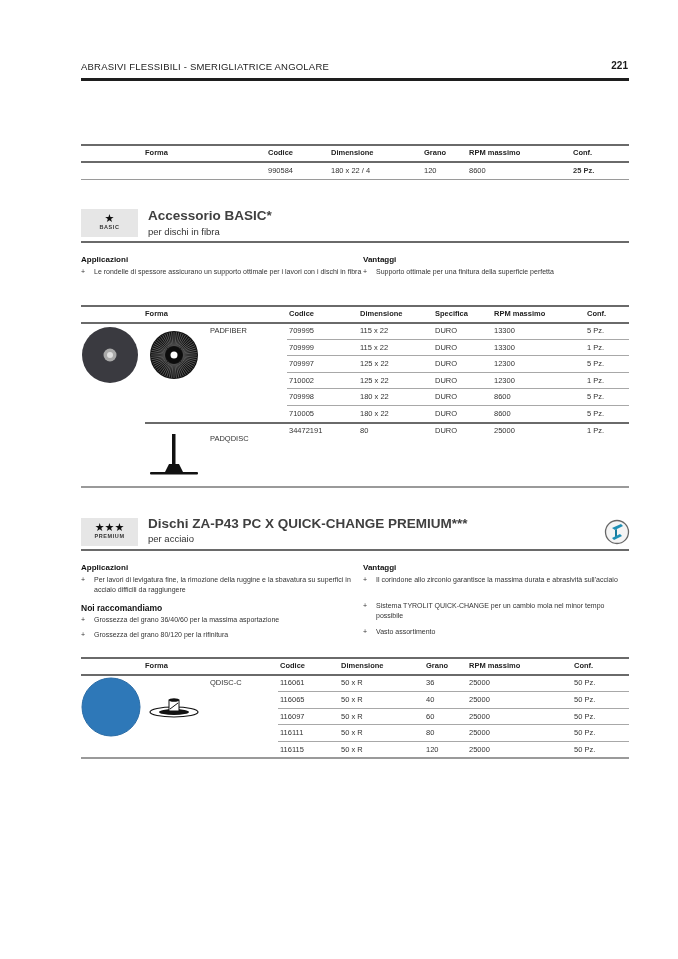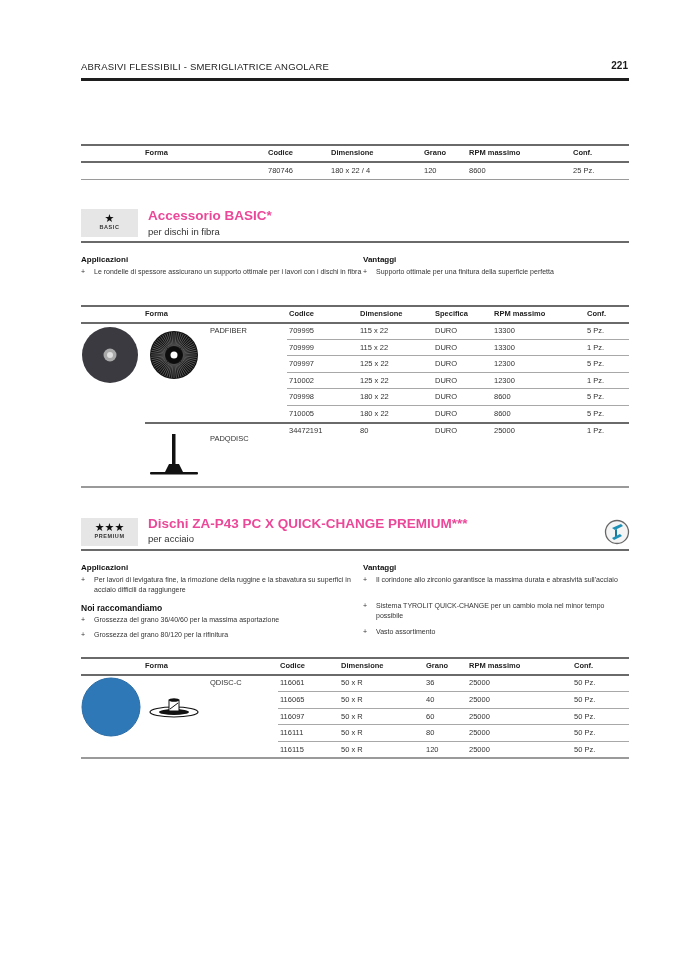--- a/index.html
+++ b/index.html
@@ -16,21 +16,21 @@
   .rule-light { height: 1px; background: #9a9a9a; }
   .rule-row { height: 1px; background: #a8a8a8; }
 
   .th { font-size: 7.5px; font-weight: bold; color: #222; }
   .td { font-size: 7.5px; color: #333; }
 
   .badge { background: #e6e6e6; width: 57px; height: 28px; text-align: center; }
   .badge .stars { font-size: 11px; line-height: 12px; padding-top: 3px; color: #111; }
   .badge .lbl { font-size: 5.5px; font-weight: bold; letter-spacing: 0.6px; color: #333; }
 
-  .sec-title { font-size: 13.5px; font-weight: bold; color: #ec4899; }
+  .sec-title { font-size: 13.5px; font-weight: bold; color: #404040; }
   .sec-sub { font-size: 9.5px; color: #333; }
 
   .blk-head { font-size: 8px; font-weight: bold; color: #111; }
   .bullet { font-size: 7px; color: #333; line-height: 10px; padding-left: 13px; position: absolute; }
   .bullet::before { content: "+"; position: absolute; left: 0; top: 0; }
 </style>
 </head>
 <body>
 
 <div class="abs hdr-title">ABRASIVI FLESSIBILI - SMERIGLIATRICE ANGOLARE</div>
@@ -40,25 +40,25 @@
 <div>
   <div class="abs rule-dark" style="left:81px;width:548px;top:144px;"></div>
   <div class="abs th" style="left:145px;top:148px;">Forma</div>
   <div class="abs th" style="left:268px;top:148px;">Codice</div>
   <div class="abs th" style="left:331px;top:148px;">Dimensione</div>
   <div class="abs th" style="left:424px;top:148px;">Grano</div>
   <div class="abs th" style="left:469px;top:148px;">RPM massimo</div>
   <div class="abs th" style="left:573px;top:148px;">Conf.</div>
   <div class="abs rule-dark" style="left:81px;width:548px;top:161px;height:1.5px;"></div>
   <div>
-    <div class="abs td" style="left:268px;top:166px;">780746</div>
+    <div class="abs td" style="left:268px;top:166px;">990584</div>
     <div class="abs td" style="left:331px;top:166px;text-align:center;">180 x 22 / 4</div>
     <div class="abs td" style="left:424px;top:166px;">120</div>
     <div class="abs td" style="left:469px;top:166px;">8600</div>
-    <div class="abs td" style="left:573px;top:166px;">25 Pz.</div>
+    <div class="abs td" style="left:573px;top:166px;font-weight:bold;">25 Pz.</div>
   </div>
   <div class="abs rule-light" style="left:81px;width:548px;top:179px;"></div>
 </div>
 
 <div>
   <div class="abs badge" style="left:81px;top:209px;">
     <div class="stars">★</div>
     <div class="lbl">BASIC</div>
   </div>
   <div class="abs sec-title" style="left:148px;top:208px;">Accessorio BASIC*</div>

